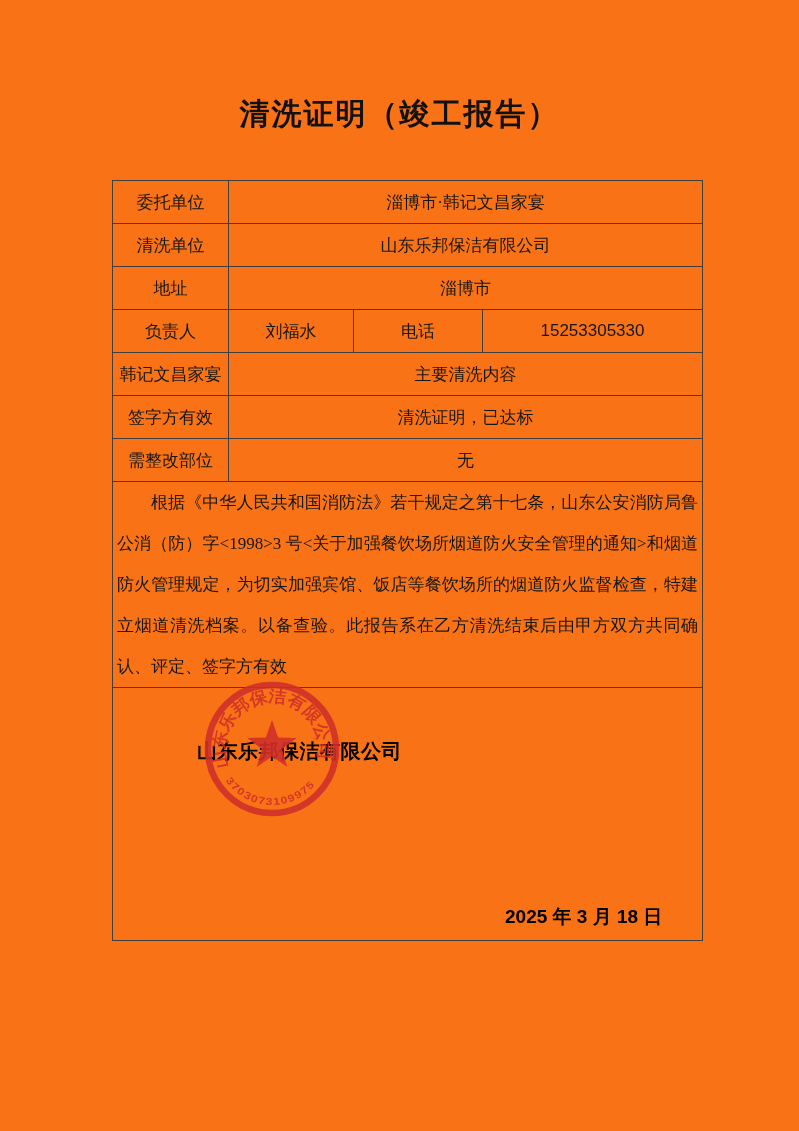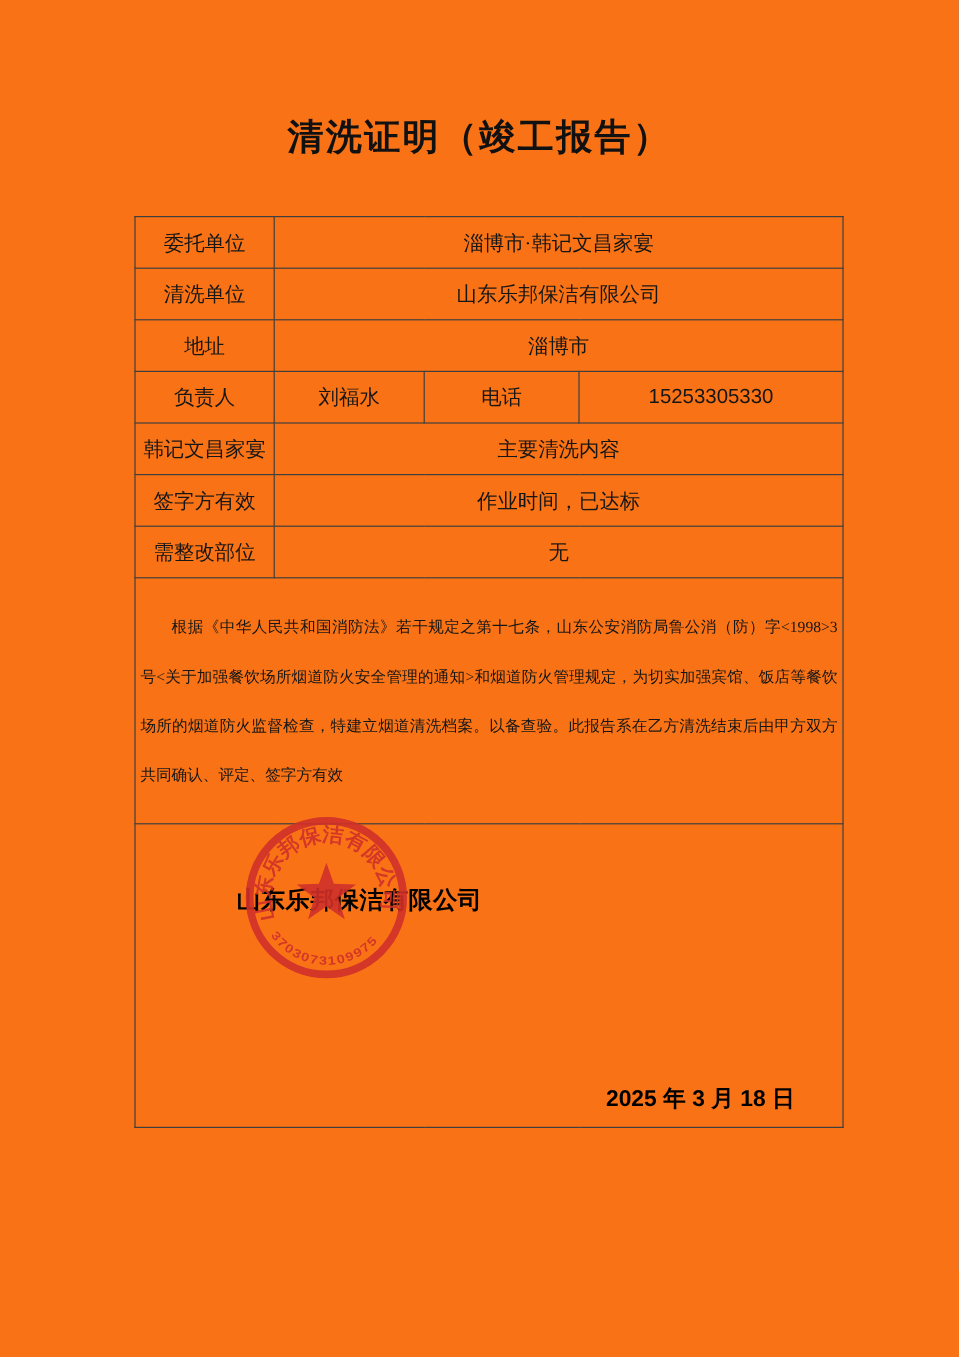--- a/index.html
+++ b/index.html
@@ -45,21 +45,21 @@
     font-family: "Liberation Sans", "DejaVu Sans", sans-serif;
     font-size: 18px;
   }
   td.statement-cell {
     height: 204px;
     text-align: justify;
     vertical-align: top;
     padding: 3px 6px 0 6px;
   }
   .statement {
-    font-size: 13px;
+    font-size: 17px;
     line-height: 41px;
     text-indent: 2em;
     text-align: justify;
     color: #161616;
   }
   td.sig-cell {
     height: 252px;
     position: relative;
     padding: 0;
   }
@@ -127,21 +127,21 @@
         <td class="r">刘福水</td>
         <td class="r">电话</td>
         <td class="r sans">15253305330</td>
       </tr>
       <tr>
         <td class="r">韩记文昌家宴</td>
         <td class="r" colspan="3">主要清洗内容</td>
       </tr>
       <tr>
         <td class="r">签字方有效</td>
-        <td class="r" colspan="3">作业时间，已达标</td>
+        <td class="r" colspan="3">清洗证明，已达标</td>
       </tr>
       <tr>
         <td class="r">需整改部位</td>
         <td class="r" colspan="3">无</td>
       </tr>
       <tr>
         <td class="statement-cell" colspan="4">
           <div class="statement">根据《中华人民共和国消防法》若干规定之第十七条，山东公安消防局鲁公消（防）字&lt;1998&gt;3 号&lt;关于加强餐饮场所烟道防火安全管理的通知&gt;和烟道防火管理规定，为切实加强宾馆、饭店等餐饮场所的烟道防火监督检查，特建立烟道清洗档案。以备查验。此报告系在乙方清洗结束后由甲方双方共同确认、评定、签字方有效</div>
         </td>
       </tr>

